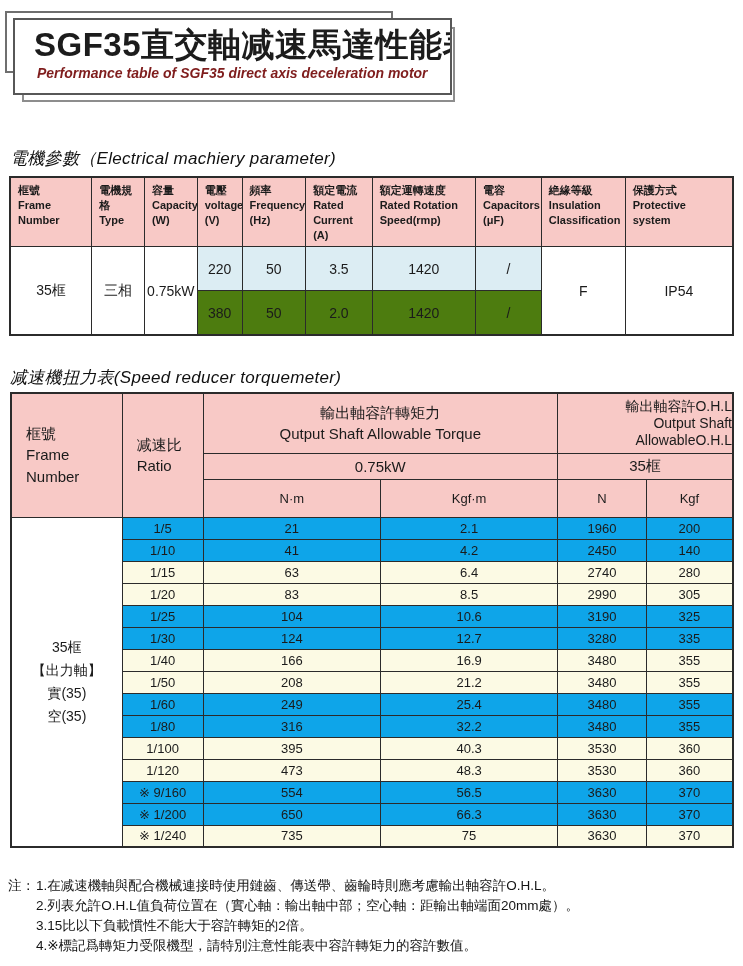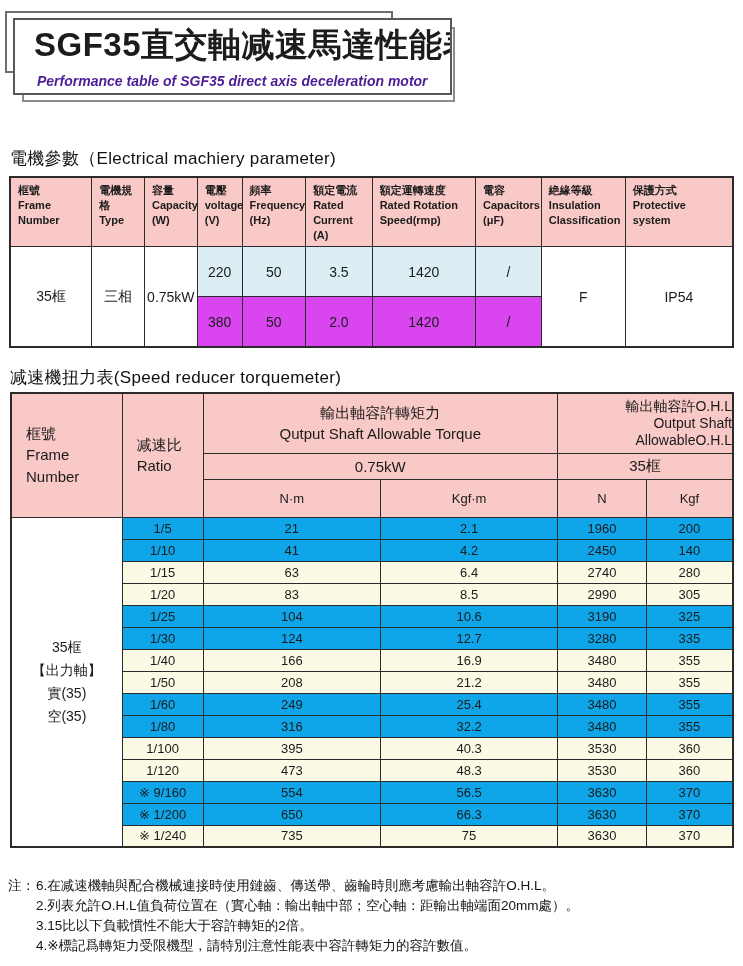--- a/index.html
+++ b/index.html
@@ -22,45 +22,45 @@
   .title-box {
     position:absolute; left:13px; top:18px; width:439px; height:77px;
     background:#ffffff; border:2px solid #575757;
     padding:7px 0 0 19px; overflow:hidden;
   }
   .main-title {
     font-size:33px; font-weight:700; letter-spacing:0.5px; color:#1c1c1c;
     white-space:nowrap; line-height:1.1;
   }
   .sub-title {
-    margin-top:10px; padding-left:3px;
-    font-size:14px; font-weight:700; font-style:italic; color:#4c1d95;
+    margin-top:2px; padding-left:3px;
+    font-size:14px; font-weight:700; font-style:italic; color:#7f1d1d;
     white-space:nowrap;
   }
 
   
-  .section-title { position:absolute; left:10px; font-size:17px; color:#101010; letter-spacing:0.3px; }
+  .section-title { position:absolute; left:10px; font-size:17px; color:#101010; letter-spacing:0.3px;font-style:italic; }
   .sec1 { top:147px; }
   .sec2 { top:366px; }
 
   
   table { border-collapse:collapse; table-layout:fixed; }
   td { border:1px solid #2b2b2b; overflow:hidden; }
   .tbl { position:absolute; border:2px solid #2b2b2b; }
 
   
   #tbl-electrical { left:9px; top:176px; width:725px; }
   #tbl-electrical td.hd {
     background:#f8c9c6; font-size:11px; font-weight:700;
     text-align:left; vertical-align:top; padding:5px 2px 4px 7px;
     line-height:1.35; white-space:pre-line; height:56px;
   }
-  #tbl-electrical td.dv { text-align:center; font-size:14px; height:50px; background:#ffffff; }
+  #tbl-electrical td.dv { text-align:center; font-size:14px; height:44px; background:#ffffff; }
   #tbl-electrical td.blue { background:#dcedf3; }
-  #tbl-electrical td.yellow { background:#d946ef; }
+  #tbl-electrical td.yellow { background:#4d7c0f; }
 
   
   #tbl-torque { left:10px; top:392px; width:724px; }
   #tbl-torque td { font-size:13px; }
   #tbl-torque td.hd { background:#f8c9c6; }
   #tbl-torque .gh-frame, #tbl-torque .gh-ratio {
     text-align:left; padding-left:14px; font-size:15px; line-height:1.45;
     white-space:pre-line; vertical-align:middle;
   }
   #tbl-torque .gh-torque { text-align:center; font-size:15px; line-height:1.4; white-space:pre-line; height:60px; vertical-align:middle; }
@@ -302,18 +302,18 @@
     <td class="dv">75</td>
     <td class="dv">3630</td>
     <td class="dv">370</td>
   </tr>
 </tbody>
   </table>
 
 <div class="notes">
   <span class="notes-prefix">注：</span>
   <div class="notes-items">
-    <div>6.在减速機軸與配合機械連接時使用鏈齒、傳送帶、齒輪時則應考慮輸出軸容許O.H.L。</div>
+    <div>1.在减速機軸與配合機械連接時使用鏈齒、傳送帶、齒輪時則應考慮輸出軸容許O.H.L。</div>
     <div>2.列表允許O.H.L值負荷位置在（實心軸：輸出軸中部；空心軸：距輸出軸端面20mm處）。</div>
     <div>3.15比以下負載慣性不能大于容許轉矩的2倍。</div>
     <div>4.※標記爲轉矩力受限機型，請特別注意性能表中容許轉矩力的容許數值。</div>
   </div>
 </div>
 
 </body></html>

